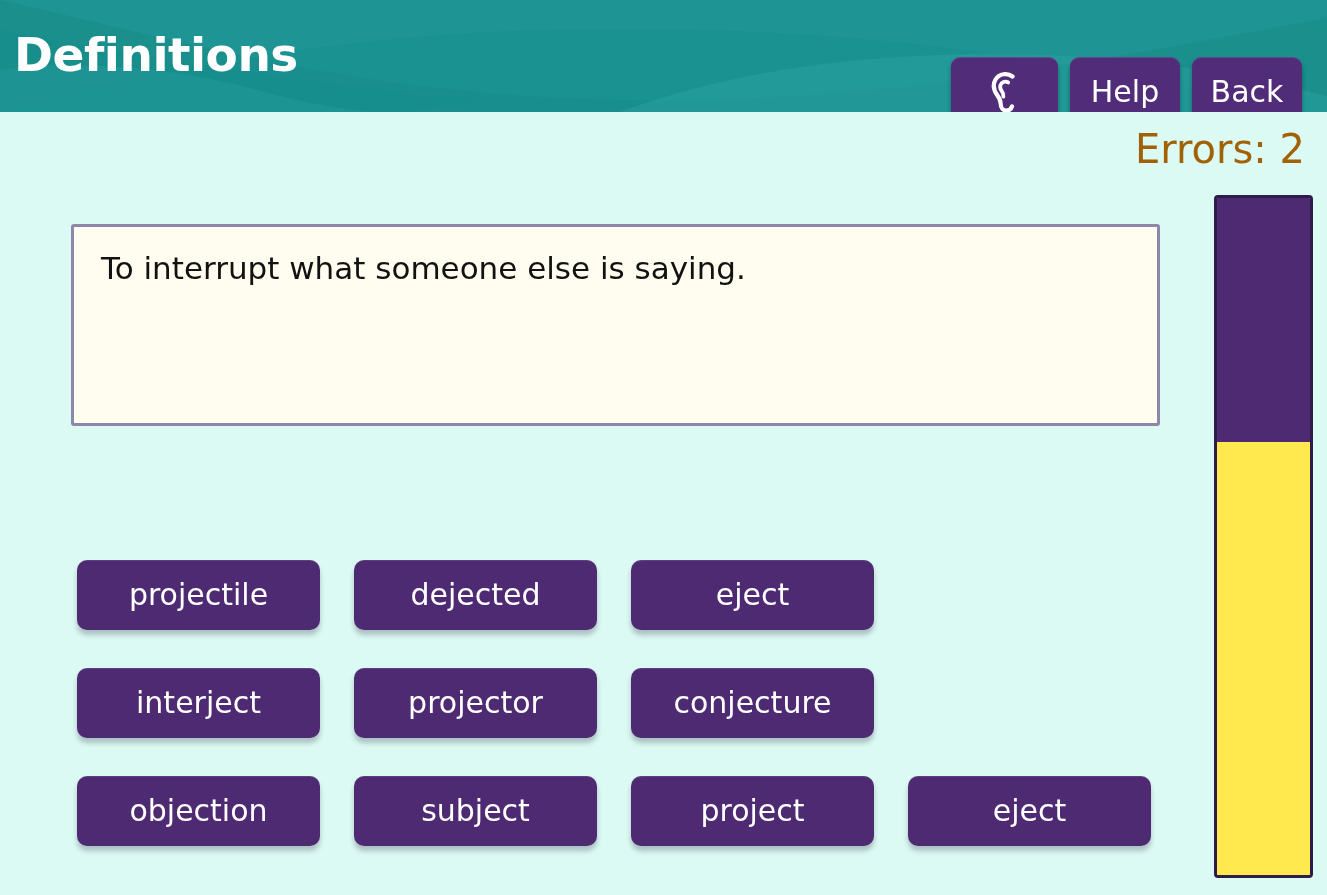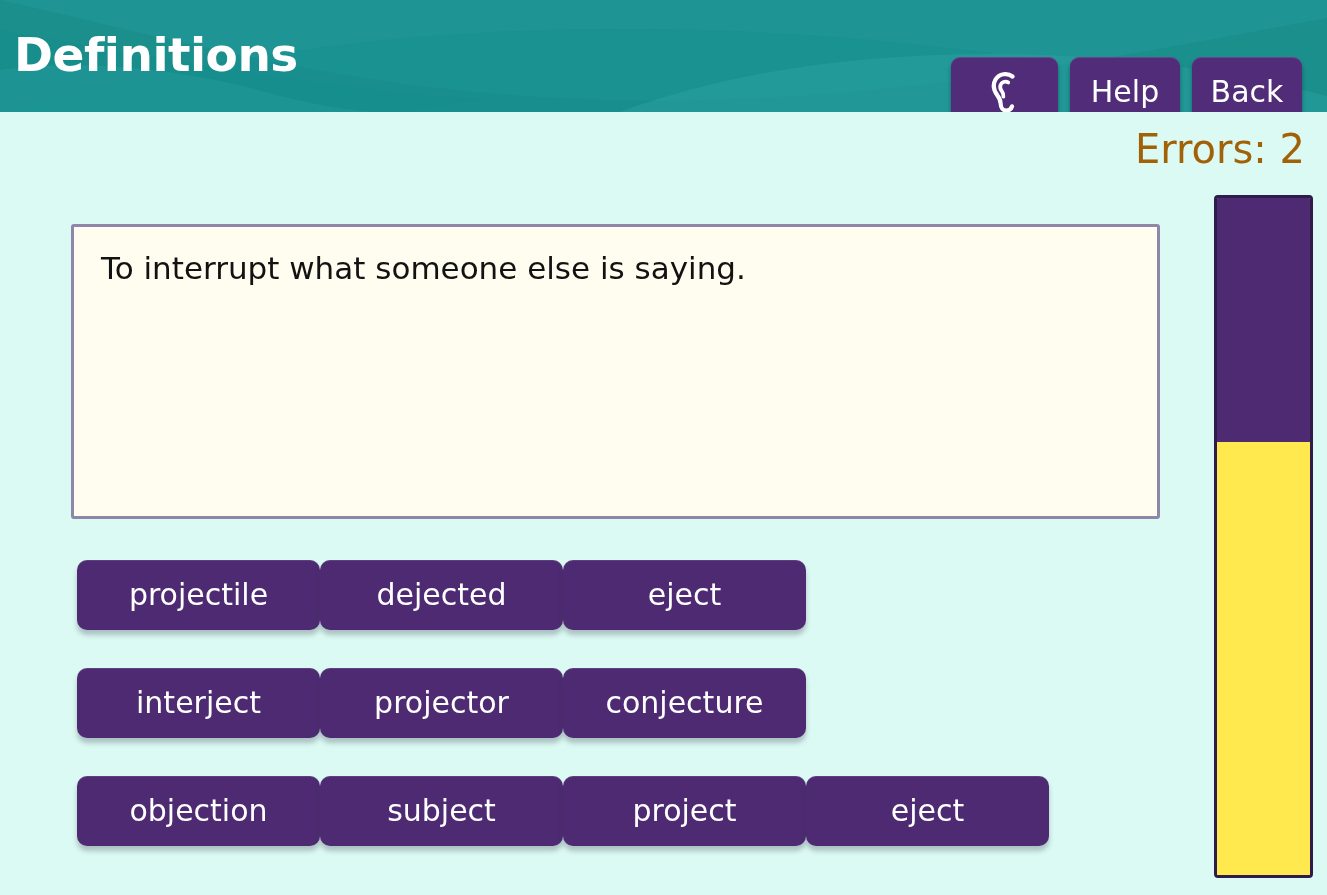--- a/index.html
+++ b/index.html
@@ -86,21 +86,21 @@
     color: #a16207;
     white-space: nowrap;
   }
 
   
   #definition-panel {
     position: absolute;
     left: 71px;
     top: 224px;
     width: 1089px;
-    height: 295px;
+    height: 202px;
     box-sizing: border-box;
     background: #fffdef;
     border: 3px solid #8e87aa;
     border-radius: 3px;
   }
   #definition-text {
     position: absolute;
     left: 27px;
     top: 20px;
     right: 20px;
@@ -112,20 +112,21 @@
 
   
   #word-grid {
     position: absolute;
     left: 77px;
     top: 560px;
     width: 1080px;
   }
   .word-row {
     display: flex;
+    gap: 34px;
     margin-bottom: 38px;
   }
   .word-button {
     width: 243px;
     height: 70px;
     background: #4d2a72;
     border: none;
     border-radius: 10px;
     box-shadow: 0 5px 5px rgba(60,60,80,0.30), inset 0 1px 0 rgba(255,255,255,0.10);
     color: #ffffff;

